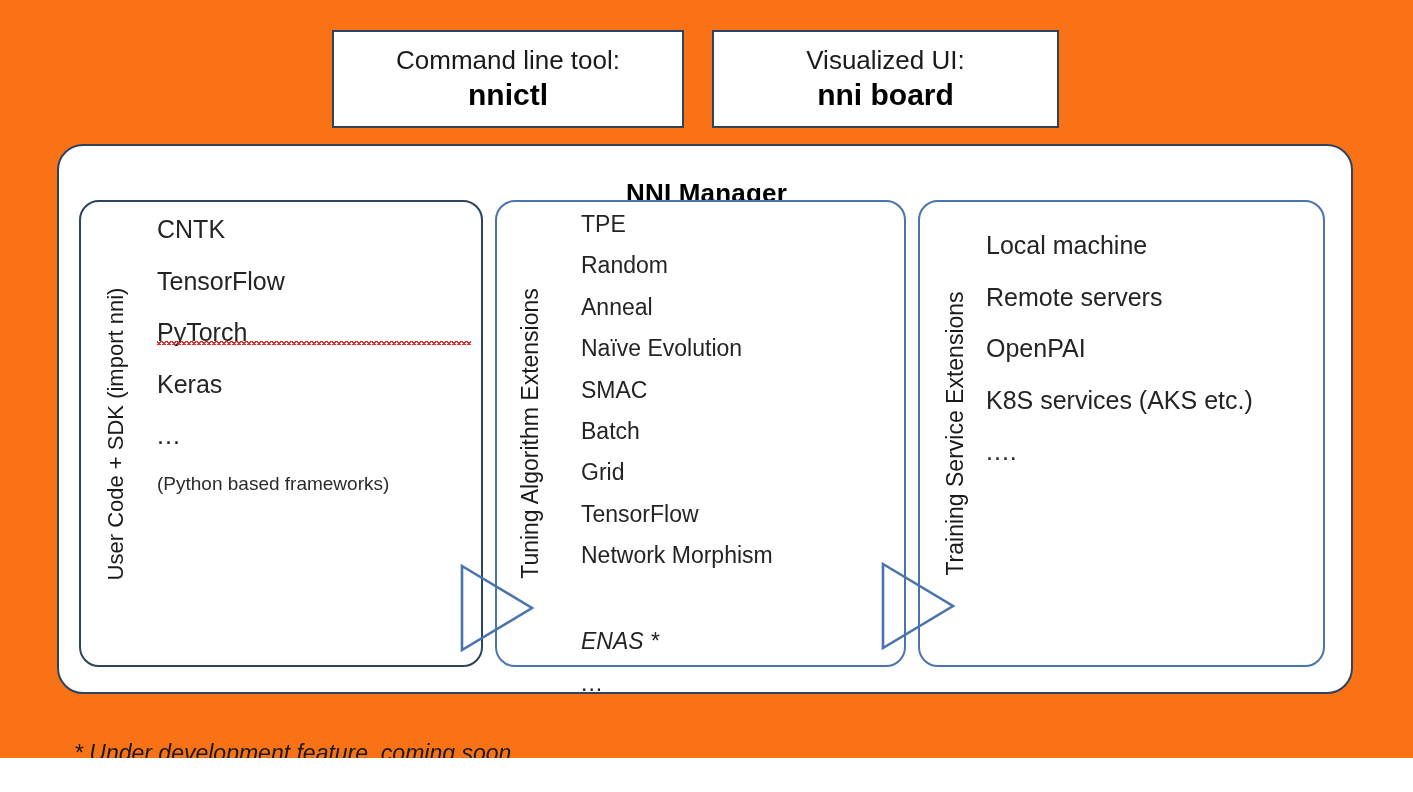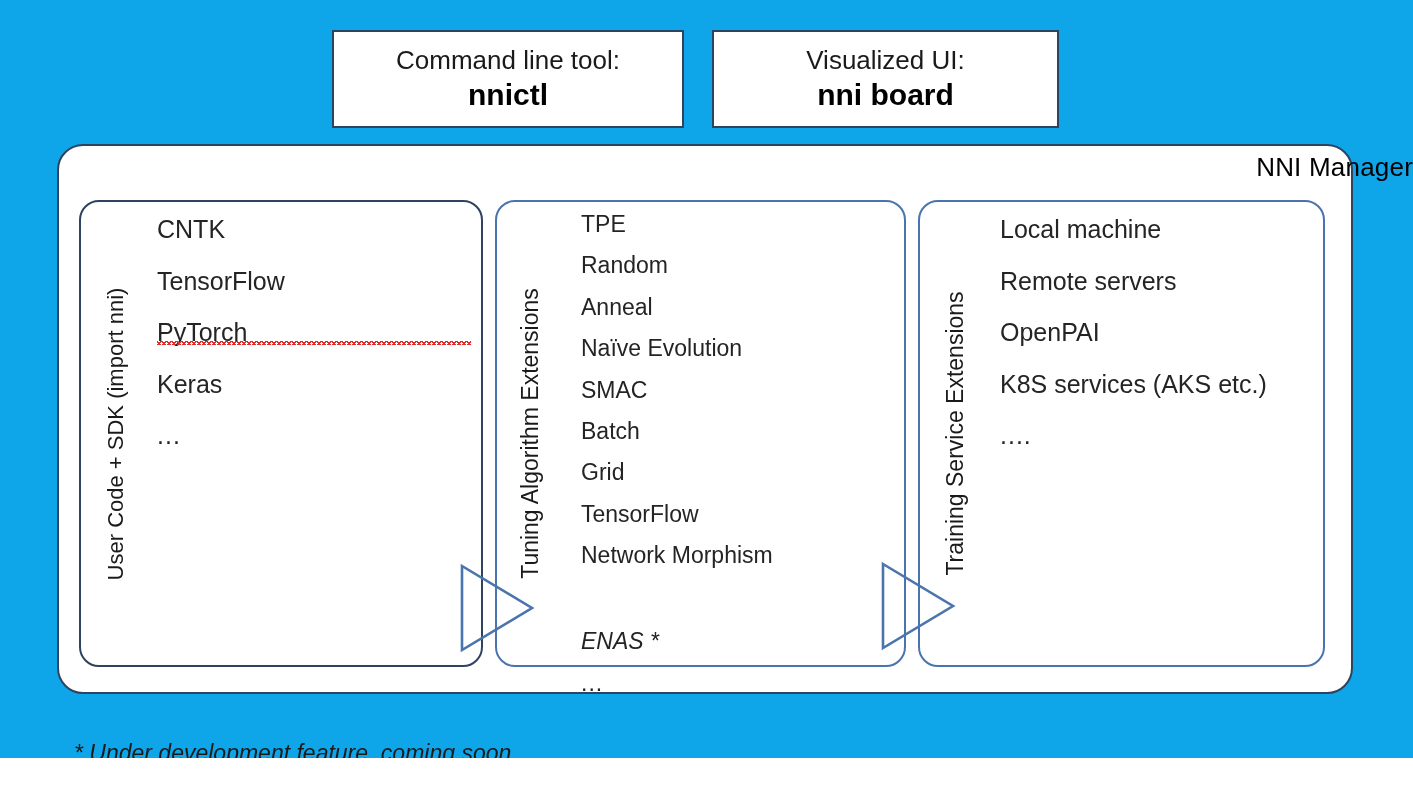--- a/index.html
+++ b/index.html
@@ -9,21 +9,21 @@
   }
   body {
     font-family: "Liberation Sans", sans-serif;
     color: #1a1a1a;
     -webkit-font-smoothing: antialiased;
   }
   #canvas {
     position: relative;
     width: 1413px;
     height: 758px;
-    background: #0ea5e9;
+    background: #f97316;
     overflow: hidden;
   }
 
   
   .toolbox {
     position: absolute;
     box-sizing: border-box;
     border: 2px solid #2e4360;
     background: #ffffff;
     display: flex;
@@ -55,25 +55,25 @@
     width: 1296px;
     height: 550px;
     box-sizing: border-box;
     border: 2.5px solid #2e4360;
     border-radius: 26px;
     background: #ffffff;
   }
   #manager-title {
     position: absolute;
     left: 0;
-    top: 152px;
+    top: 178px;
     width: 1413px;
-    text-align: right;
+    text-align: center;
     font-size: 26px;
-    font-weight: normal;
+    font-weight: bold;
     color: #000000;
     letter-spacing: 0.2px;
   }
 
   
   .panel {
     position: absolute;
     box-sizing: border-box;
     background: #ffffff;
     border-radius: 20px;
@@ -110,21 +110,21 @@
   
   .item-list {
     position: absolute;
     top: 14px;
     right: 8px;
     display: flex;
     flex-direction: column;
   }
   #panel-user .item-list   { left: 76px; }
   #panel-tuning .item-list { left: 84px; top: 10px; }
-  #panel-service .item-list{ left: 80px; }
+  #panel-service .item-list{ left: 66px; margin-top: 16px; }
 
   .item {
     font-size: 25px;
     font-weight: 400;
     color: #242424;
     line-height: 1.06;
     white-space: nowrap;
   }
   #panel-user .item   { margin-bottom: 25px; }
   #panel-tuning .item { font-size: 23px; margin-bottom: 17px; }
@@ -191,20 +191,21 @@
   <div id="panel-user" class="panel">
     <div class="side-label">
       <span>User Code + SDK (import nni)</span>
     </div>
     <div class="item-list">
       <div class="item">CNTK</div>
       <div class="item">TensorFlow</div>
       <div class="item spell">PyTorch</div>
       <div class="item">Keras</div>
       <div class="item dots">...</div>
+      <div class="item small">(Python based frameworks)</div>
     </div>
   </div>
 
   <div id="panel-tuning" class="panel">
     <div class="side-label">
       <span>Tuning Algorithm Extensions</span>
     </div>
     <div class="item-list">
       <div class="item">TPE</div>
       <div class="item">Random</div>

